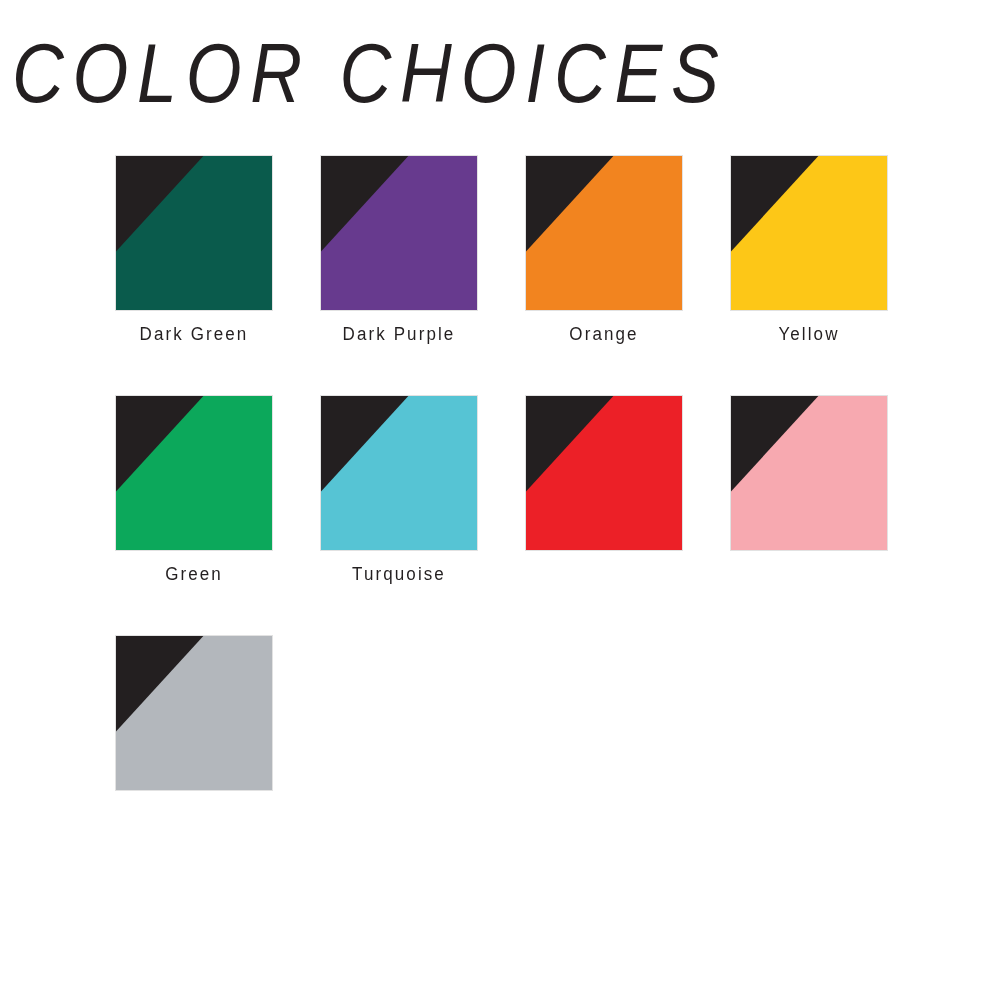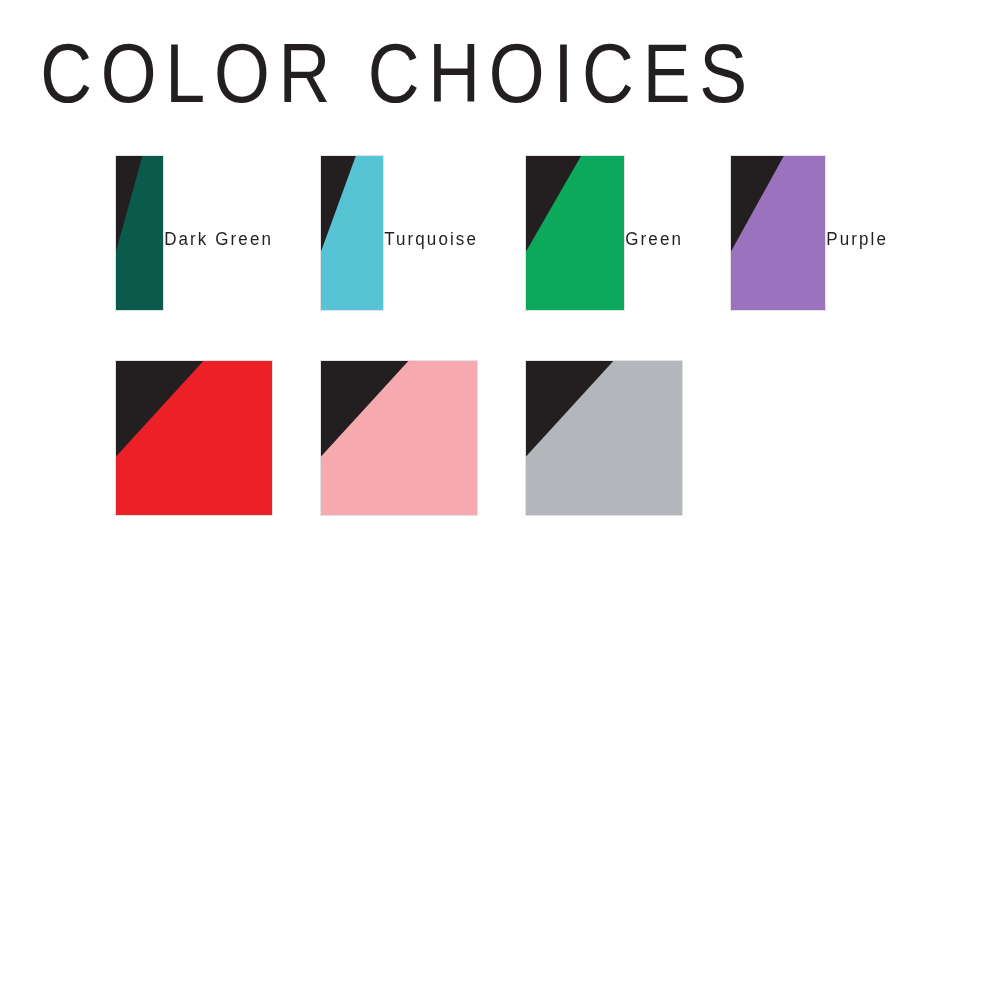--- a/index.html
+++ b/index.html
@@ -22,21 +22,21 @@
     height: 1000px;
     background: #ffffff;
   }
 
   
   .title-wrap {
     position: absolute;
     top: 26px;
     left: 0;
     width: 796px;
-    text-align: center;
+    font-style: italic;
   }
   .page-title {
     display: block;
     font-family: "Liberation Sans", sans-serif;
     font-size: 74px;
     line-height: 86px;
     font-weight: 400;
     letter-spacing: 9px;
     color: #231f20;
     white-space: nowrap;
@@ -52,21 +52,21 @@
     width: 774px;
     display: grid;
     grid-template-columns: repeat(4, 158px);
     column-gap: 47px;
     row-gap: 49px;
   }
 
   .swatch-cell {
     width: 158px;
     display: flex;
-    flex-direction: row;
+    flex-direction: column;
     align-items: center;
   }
 
   .swatch-box {
     position: relative;
     width: 158px;
     height: 156px;
     box-sizing: border-box;
     border: 1px solid #e2e2e2;
     overflow: hidden;
@@ -106,42 +106,58 @@
   <div class="swatch-grid">
       <div class="swatch-cell">
         <div class="swatch-box" style="background: rgb(10, 91, 76); border-color: rgb(226, 226, 226);">
           <svg class="corner-triangle" viewBox="0 0 100 100" preserveAspectRatio="none">
             <polygon points="0,0 56,0 0,62" fill="#231f20"></polygon>
           </svg>
         </div>
         <div class="swatch-label">Dark Green</div>
       </div>
       <div class="swatch-cell">
-        <div class="swatch-box" style="background: rgb(86, 196, 212); border-color: rgb(226, 226, 226);">
+        <div class="swatch-box" style="background: rgb(103, 58, 142); border-color: rgb(226, 226, 226);">
           <svg class="corner-triangle" viewBox="0 0 100 100" preserveAspectRatio="none">
             <polygon points="0,0 56,0 0,62" fill="#231f20"></polygon>
           </svg>
         </div>
-        <div class="swatch-label">Turquoise</div>
+        <div class="swatch-label">Dark Purple</div>
+      </div>
+      <div class="swatch-cell">
+        <div class="swatch-box" style="background: rgb(242, 132, 31); border-color: rgb(226, 226, 226);">
+          <svg class="corner-triangle" viewBox="0 0 100 100" preserveAspectRatio="none">
+            <polygon points="0,0 56,0 0,62" fill="#231f20"></polygon>
+          </svg>
+        </div>
+        <div class="swatch-label">Orange</div>
+      </div>
+      <div class="swatch-cell">
+        <div class="swatch-box" style="background: rgb(253, 199, 23); border-color: rgb(226, 226, 226);">
+          <svg class="corner-triangle" viewBox="0 0 100 100" preserveAspectRatio="none">
+            <polygon points="0,0 56,0 0,62" fill="#231f20"></polygon>
+          </svg>
+        </div>
+        <div class="swatch-label">Yellow</div>
       </div>
       <div class="swatch-cell">
         <div class="swatch-box" style="background: rgb(12, 168, 91); border-color: rgb(226, 226, 226);">
           <svg class="corner-triangle" viewBox="0 0 100 100" preserveAspectRatio="none">
             <polygon points="0,0 56,0 0,62" fill="#231f20"></polygon>
           </svg>
         </div>
         <div class="swatch-label">Green</div>
       </div>
       <div class="swatch-cell">
-        <div class="swatch-box" style="background: rgb(155, 114, 189); border-color: rgb(226, 226, 226);">
+        <div class="swatch-box" style="background: rgb(86, 196, 212); border-color: rgb(226, 226, 226);">
           <svg class="corner-triangle" viewBox="0 0 100 100" preserveAspectRatio="none">
             <polygon points="0,0 56,0 0,62" fill="#231f20"></polygon>
           </svg>
         </div>
-        <div class="swatch-label">Purple</div>
+        <div class="swatch-label">Turquoise</div>
       </div>
       <div class="swatch-cell">
         <div class="swatch-box" style="background: rgb(236, 32, 39); border-color: rgb(226, 226, 226);">
           <svg class="corner-triangle" viewBox="0 0 100 100" preserveAspectRatio="none">
             <polygon points="0,0 56,0 0,62" fill="#231f20"></polygon>
           </svg>
         </div>
       </div>
       <div class="swatch-cell">
         <div class="swatch-box" style="background: rgb(247, 169, 176); border-color: rgb(226, 226, 226);">

